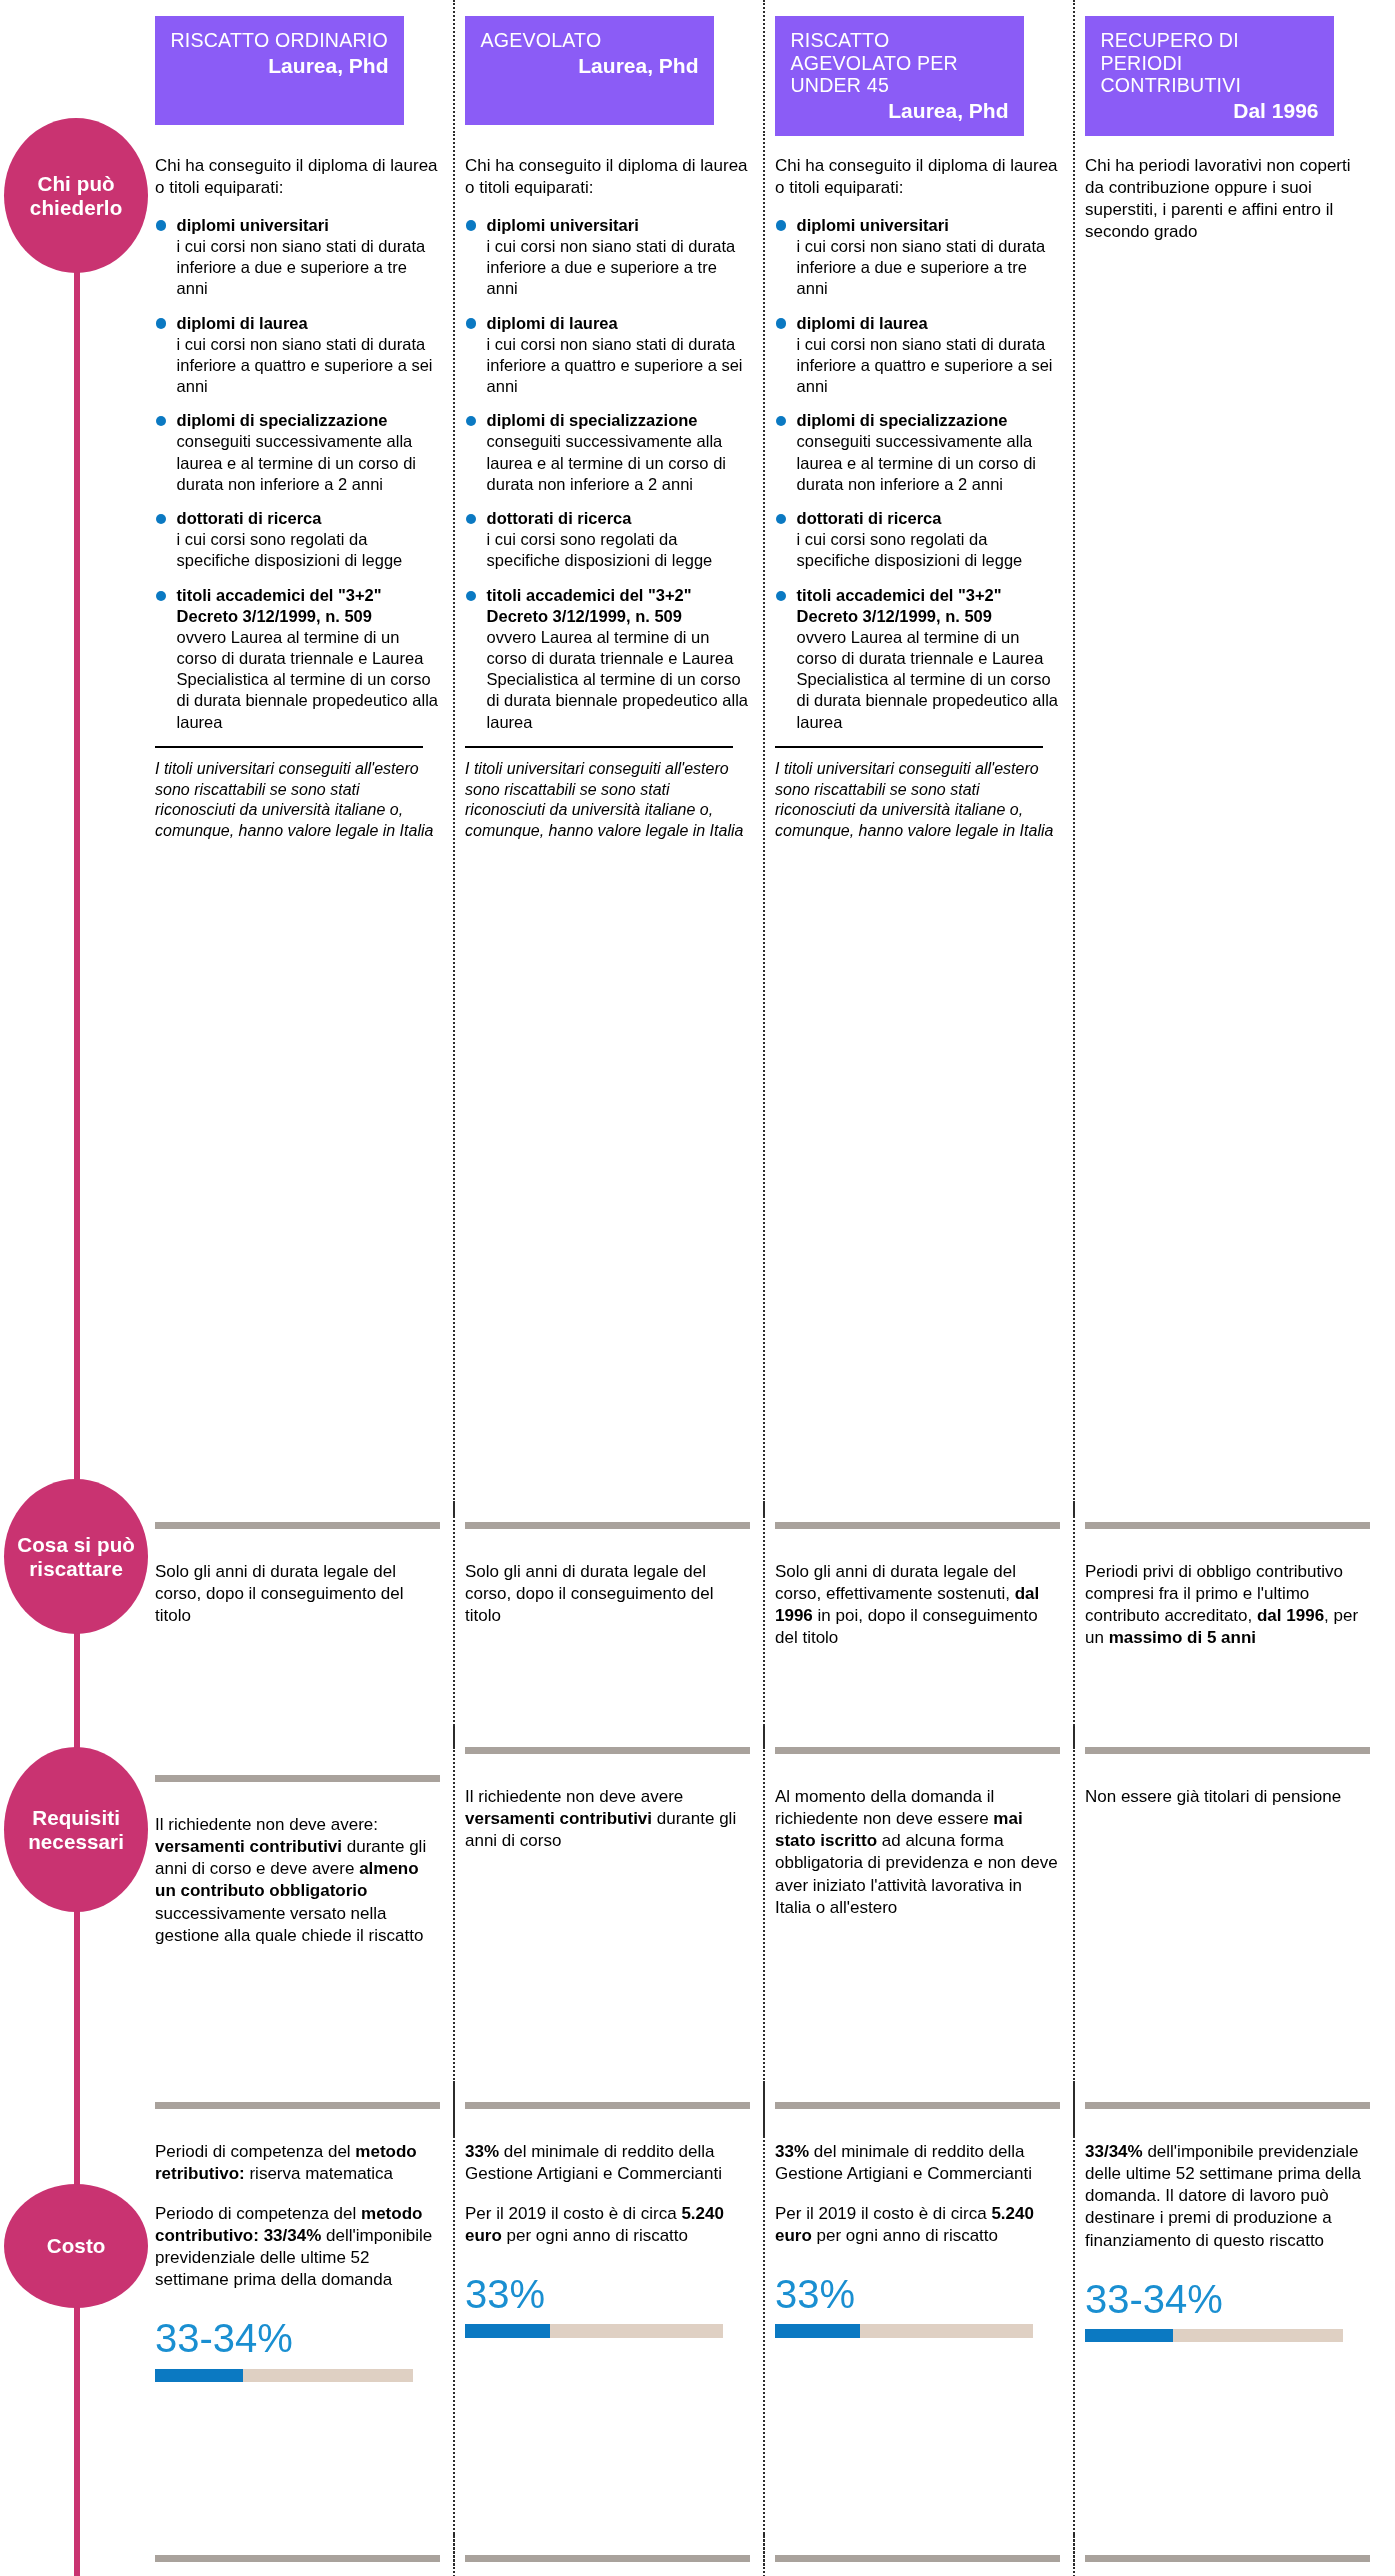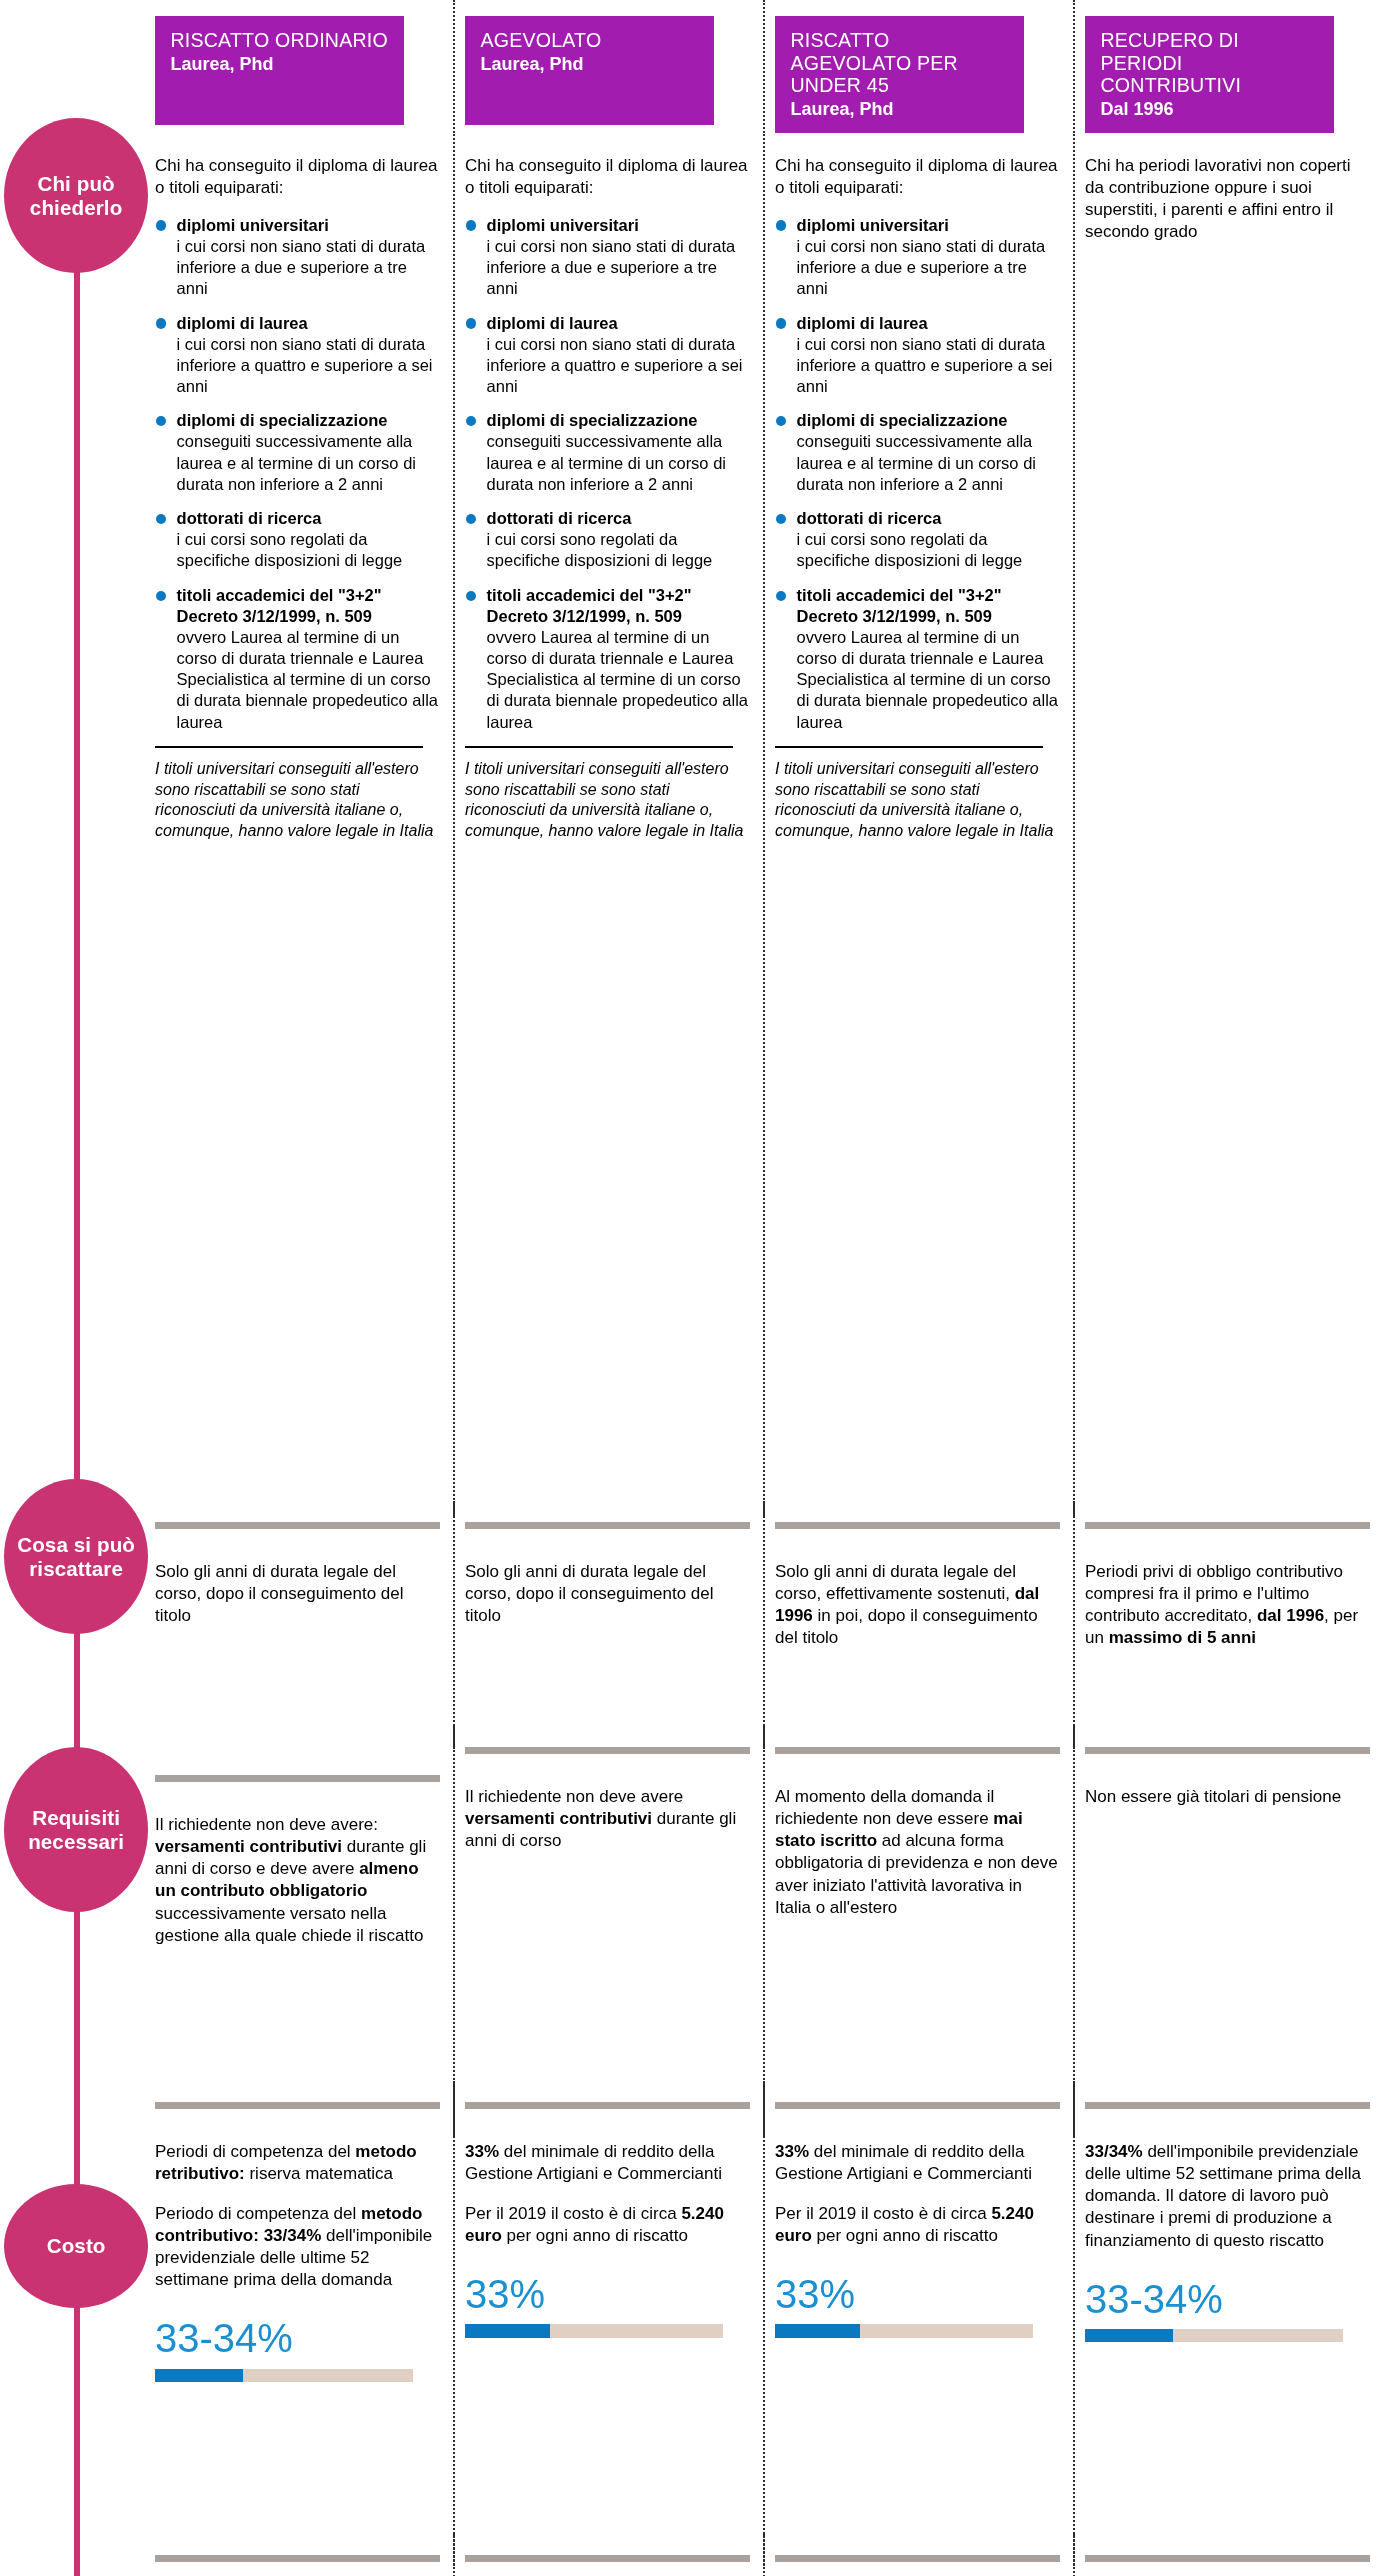--- a/index.html
+++ b/index.html
@@ -34,26 +34,26 @@
   .colhead-row { display: flex; }
   .col {
     width: 310px; padding-right: 25px; position: relative;
   }
   .col.sep::before {
     content: ""; position: absolute; left: -12.4px; top: 0; bottom: 0;
     border-left: 2.6px dotted #2b2b2b;
   }
 
   .head-box {
-    background: #a21caf; color: #ffffff;
+    background: #8b5cf6; color: #ffffff;
     margin: 15.5px 0 0 0; width: 249px; min-height: 109px;
     padding: 13.4px 15.5px 12.4px 15.5px;
   }
   .head-box .t1 { font-size: 19.6px; line-height: 1.16; font-weight: 400; letter-spacing: 0.2px; }
-  .head-box .t2 { font-size: 18px; line-height: 1.18; font-weight: bold; margin-top: 2.1px; }
+  .head-box .t2 { font-size: 21px; line-height: 1.18; font-weight: bold; margin-top: 2.1px; text-align: right; }
 
   
   .srow { display: flex; position: absolute; left: 0; }
   .cell { width: 310px; padding-right: 25px; position: relative; }
   .cell.sep::before {
     content: ""; position: absolute; left: -12.4px; top: -20.6px; bottom: -20.6px;
     border-left: 2.6px dotted #2b2b2b;
   }
   .grayrule { width: 285px; height: 7.2px; background: #a9a29c; margin-bottom: 32px; }
 

